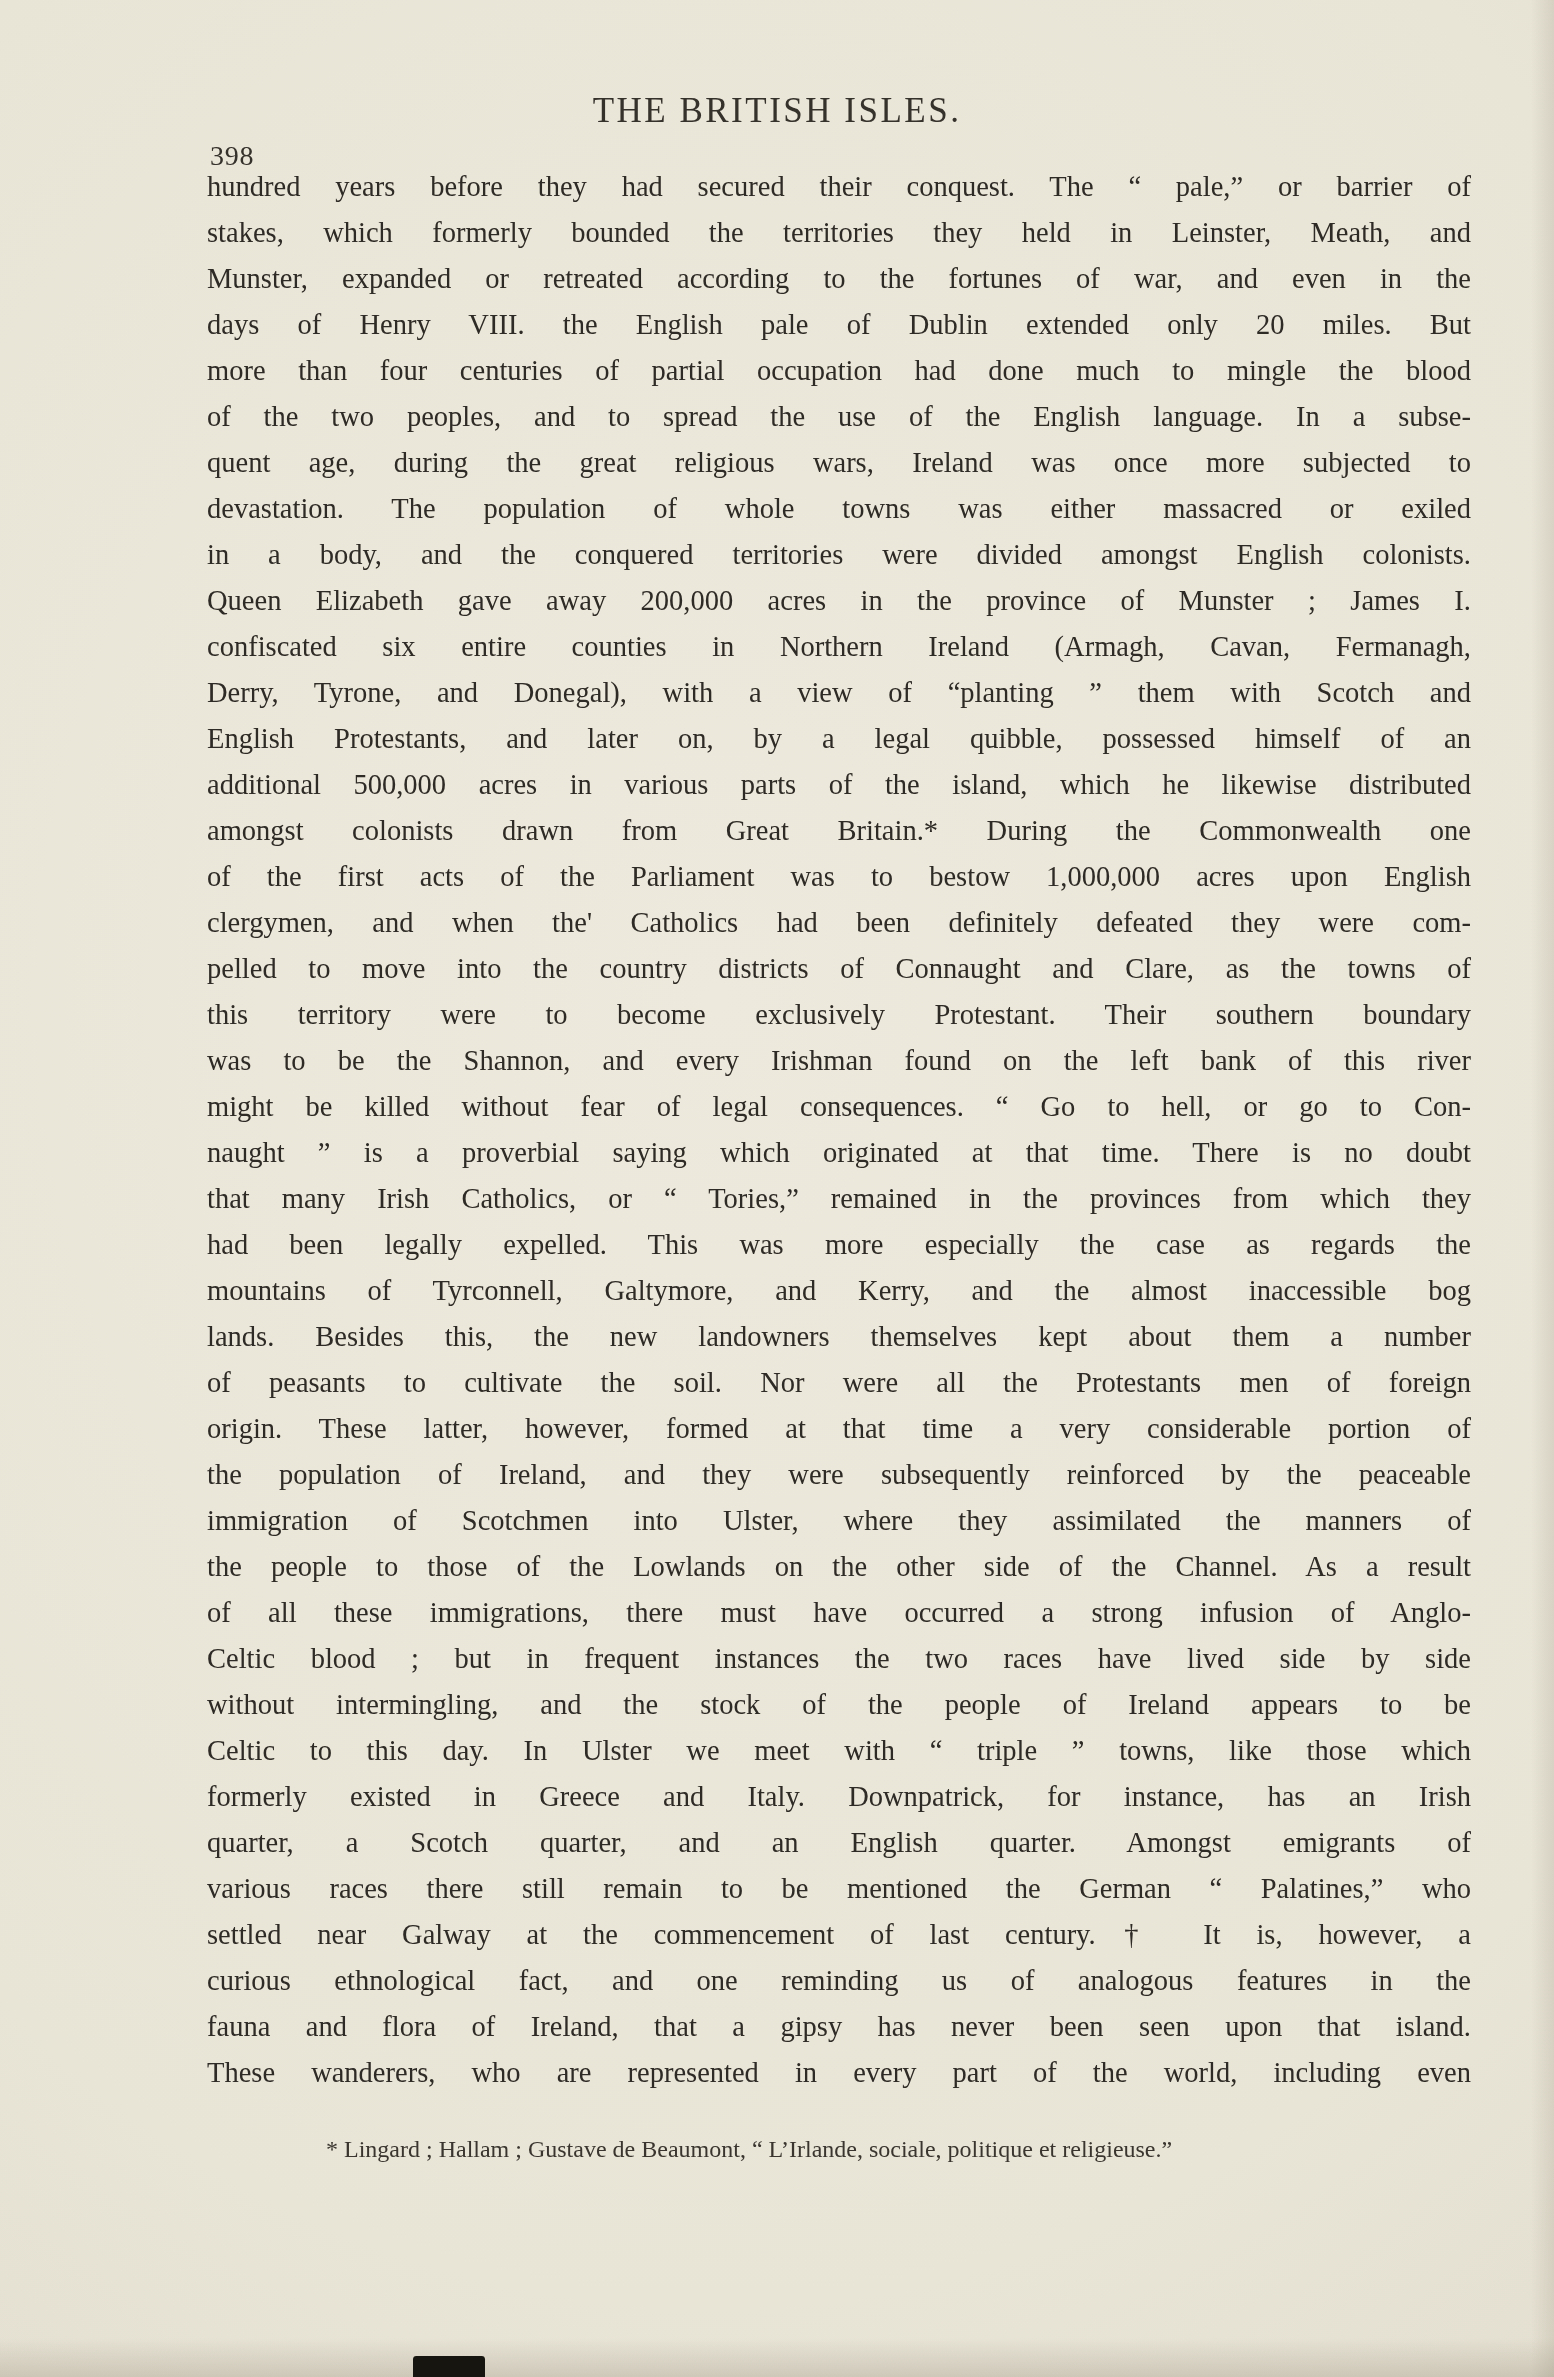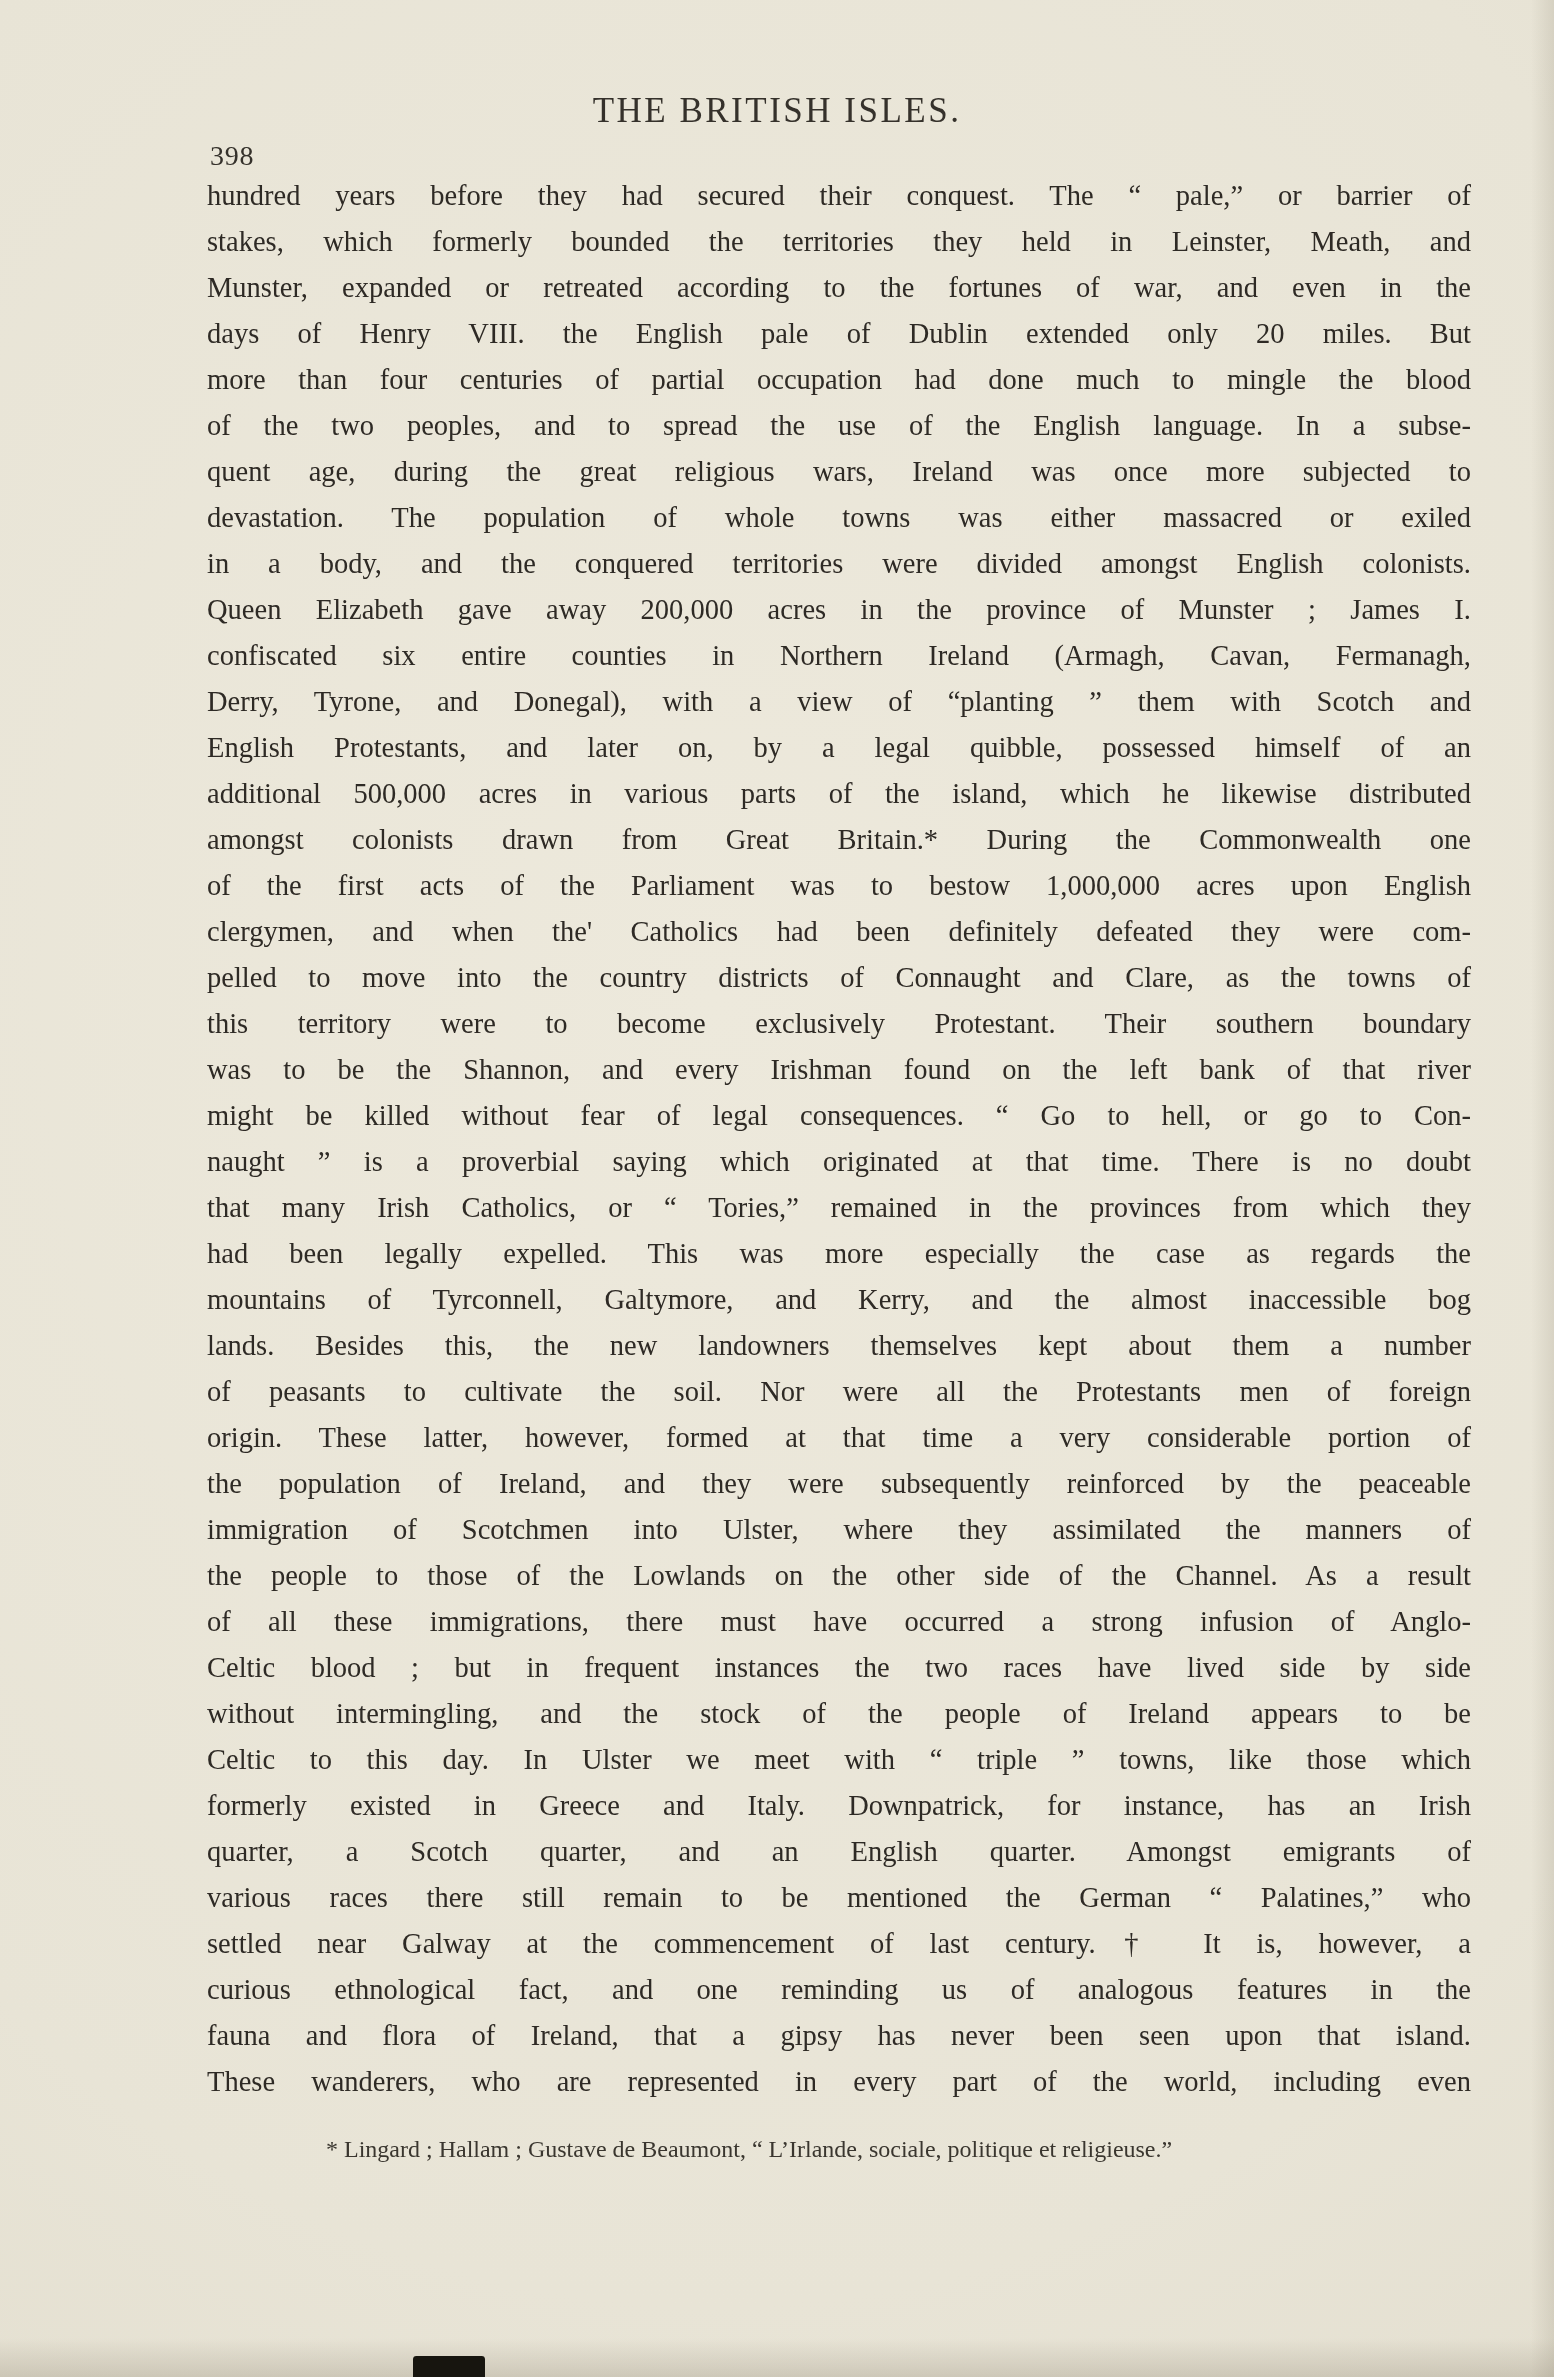--- a/index.html
+++ b/index.html
@@ -38,21 +38,20 @@
     letter-spacing: 2.5px;
     color: #35312b;
   }
   .body-text {
     position: absolute;
     left: 207px;
     top: 164px;
     width: 1264px;
     font-size: 28.5px;
     color: #2e2a25;
-    margin-top: 9px;
   }
   .body-text .line {
     line-height: 46px;
     height: 46px;
     text-align: justify;
     text-align-last: justify;
     white-space: normal;
     overflow: hidden;
   }
   .footnotes {
@@ -111,21 +110,21 @@
       <div class="line">Queen Elizabeth gave away 200,000 acres in the province of Munster ; James I.</div>
       <div class="line">confiscated six entire counties in Northern Ireland (Armagh, Cavan, Fermanagh,</div>
       <div class="line">Derry, Tyrone, and Donegal), with a view of “planting ” them with Scotch and</div>
       <div class="line">English Protestants, and later on, by a legal quibble, possessed himself of an</div>
       <div class="line">additional 500,000 acres in various parts of the island, which he likewise distributed</div>
       <div class="line">amongst colonists drawn from Great Britain.*  During the Commonwealth one</div>
       <div class="line">of the first acts of the Parliament was to bestow 1,000,000 acres upon English</div>
       <div class="line">clergymen, and when the' Catholics had been definitely defeated they were com-</div>
       <div class="line">pelled to move into the country districts of Connaught and Clare, as the towns of</div>
       <div class="line">this territory were to become exclusively Protestant.  Their southern boundary</div>
-      <div class="line">was to be the Shannon, and every Irishman found on the left bank of that river</div>
+      <div class="line">was to be the Shannon, and every Irishman found on the left bank of this river</div>
       <div class="line">might be killed without fear of legal consequences.  “ Go to hell, or go to Con-</div>
       <div class="line">naught ” is a proverbial saying which originated at that time.  There is no doubt</div>
       <div class="line">that many Irish Catholics, or “ Tories,” remained in the provinces from which they</div>
       <div class="line">had been legally expelled.  This was more especially the case as regards the</div>
       <div class="line">mountains of Tyrconnell, Galtymore, and Kerry, and the almost inaccessible bog</div>
       <div class="line">lands.  Besides this, the new landowners themselves kept about them a number</div>
       <div class="line">of peasants to cultivate the soil.  Nor were all the Protestants men of foreign</div>
       <div class="line">origin.  These latter, however, formed at that time a very considerable portion of</div>
       <div class="line">the population of Ireland, and they were subsequently reinforced by the peaceable</div>
       <div class="line">immigration of Scotchmen into Ulster, where they assimilated the manners of</div>

